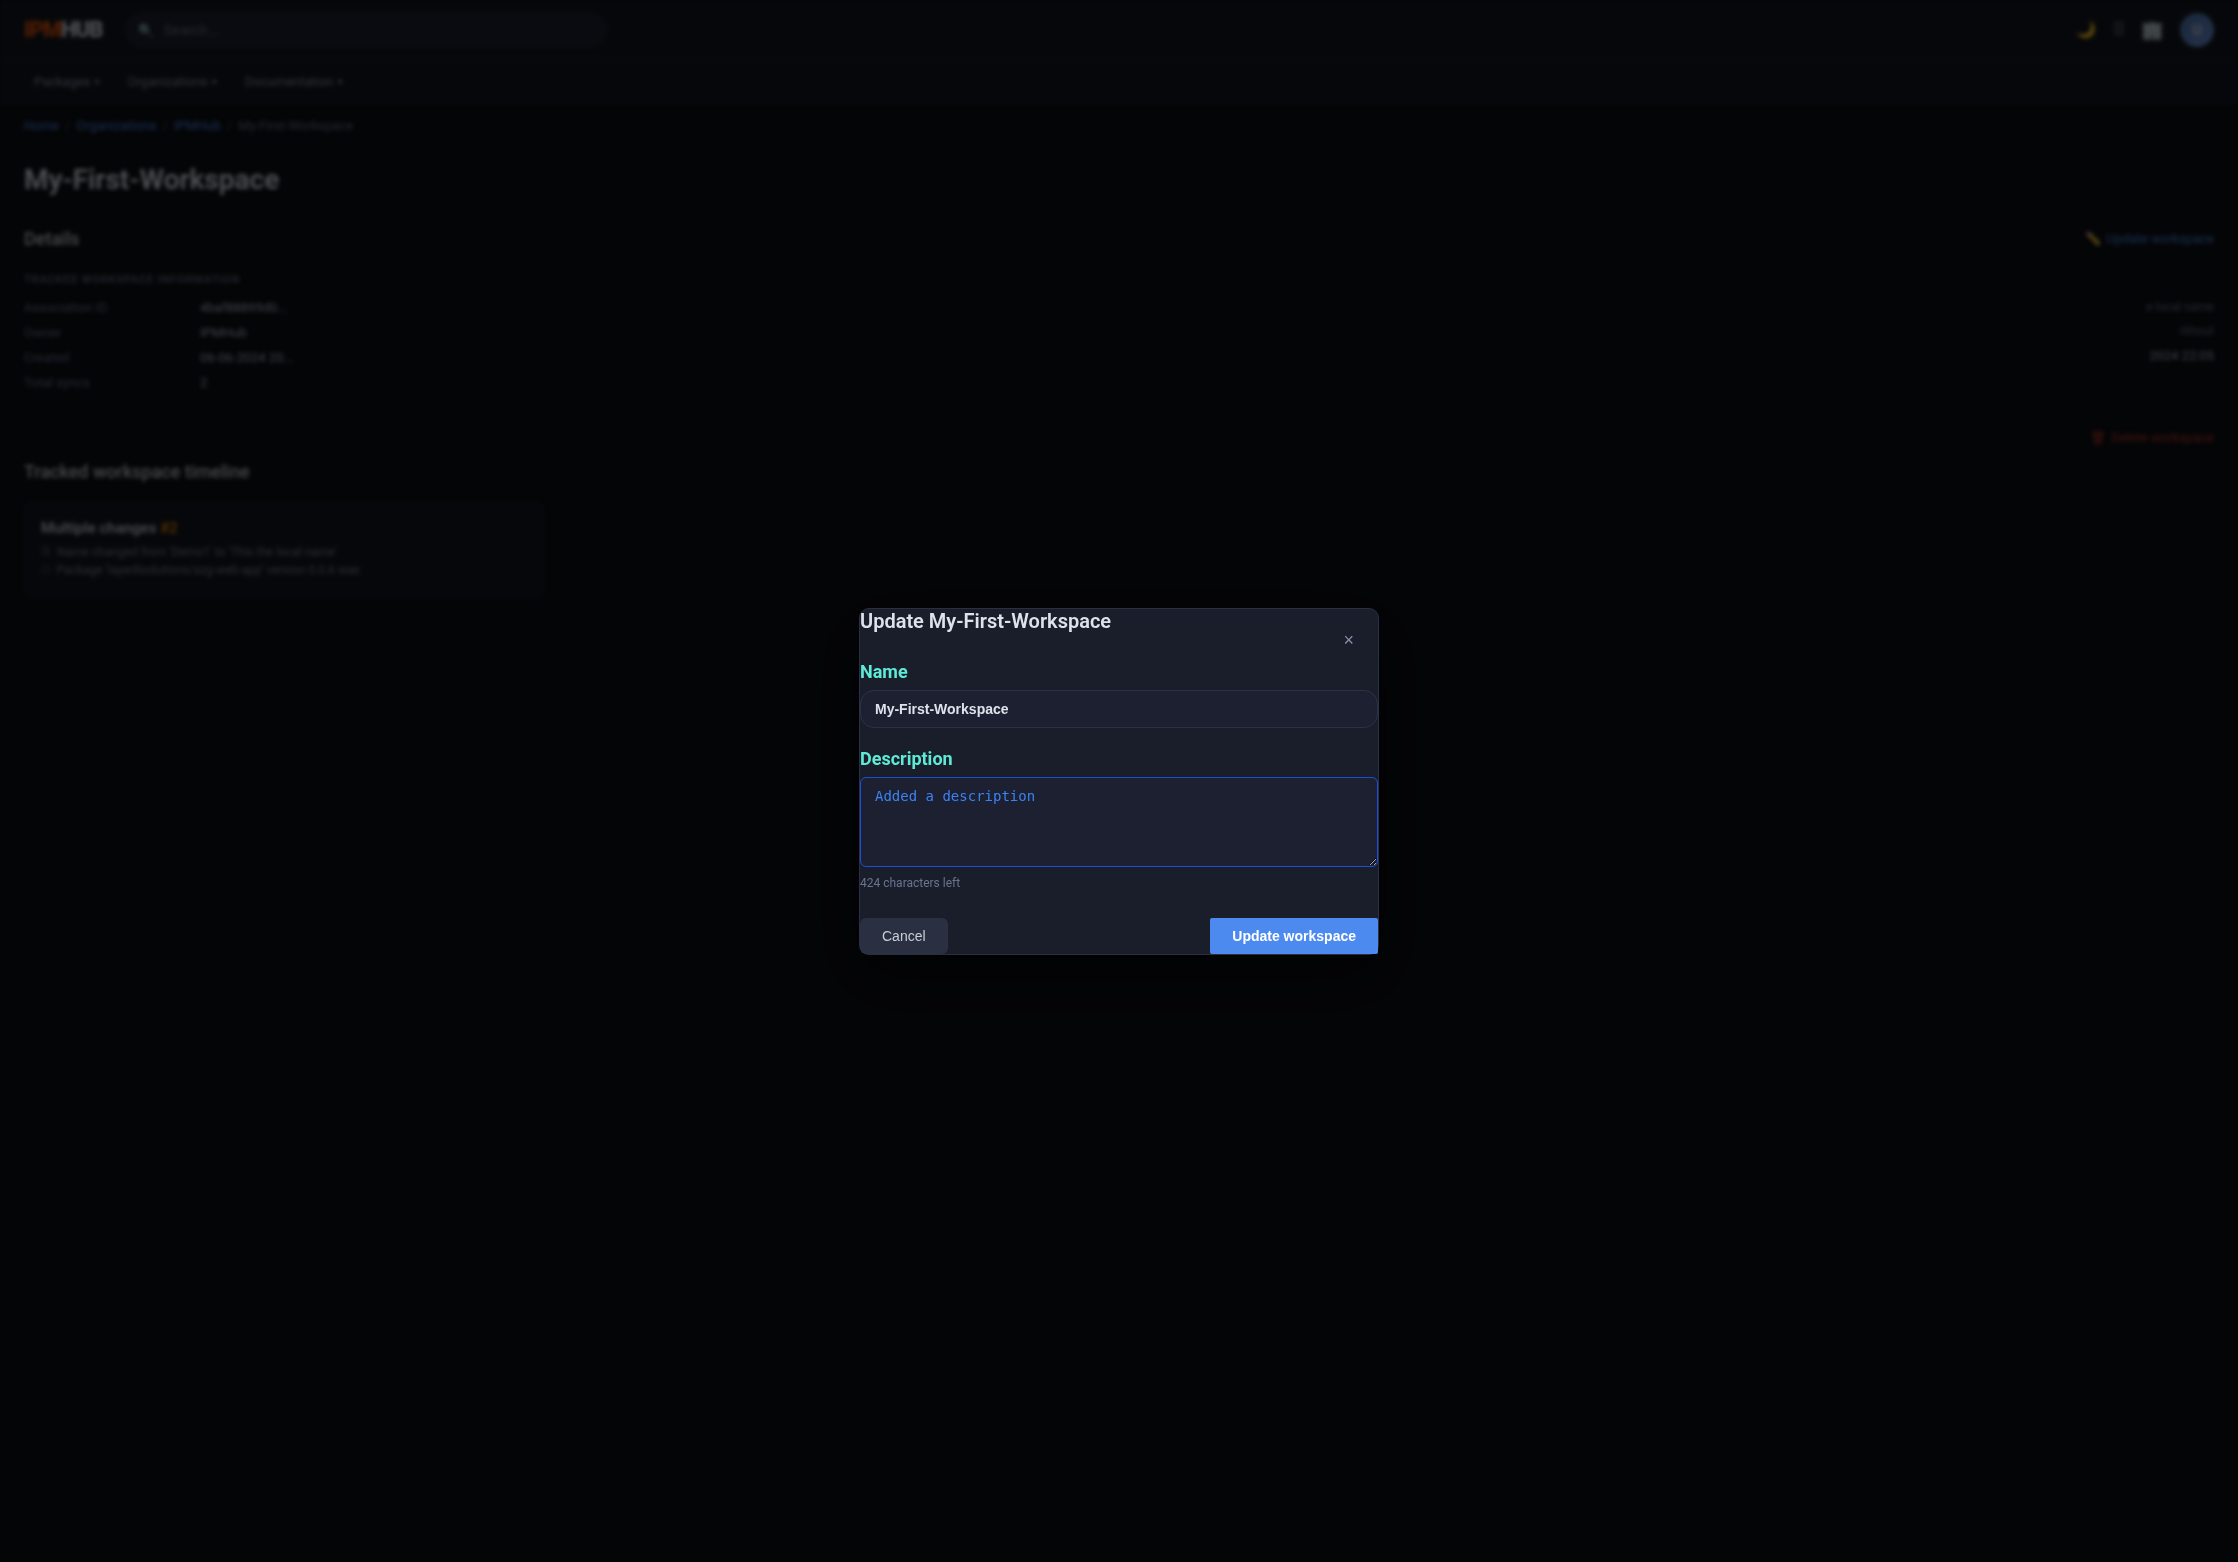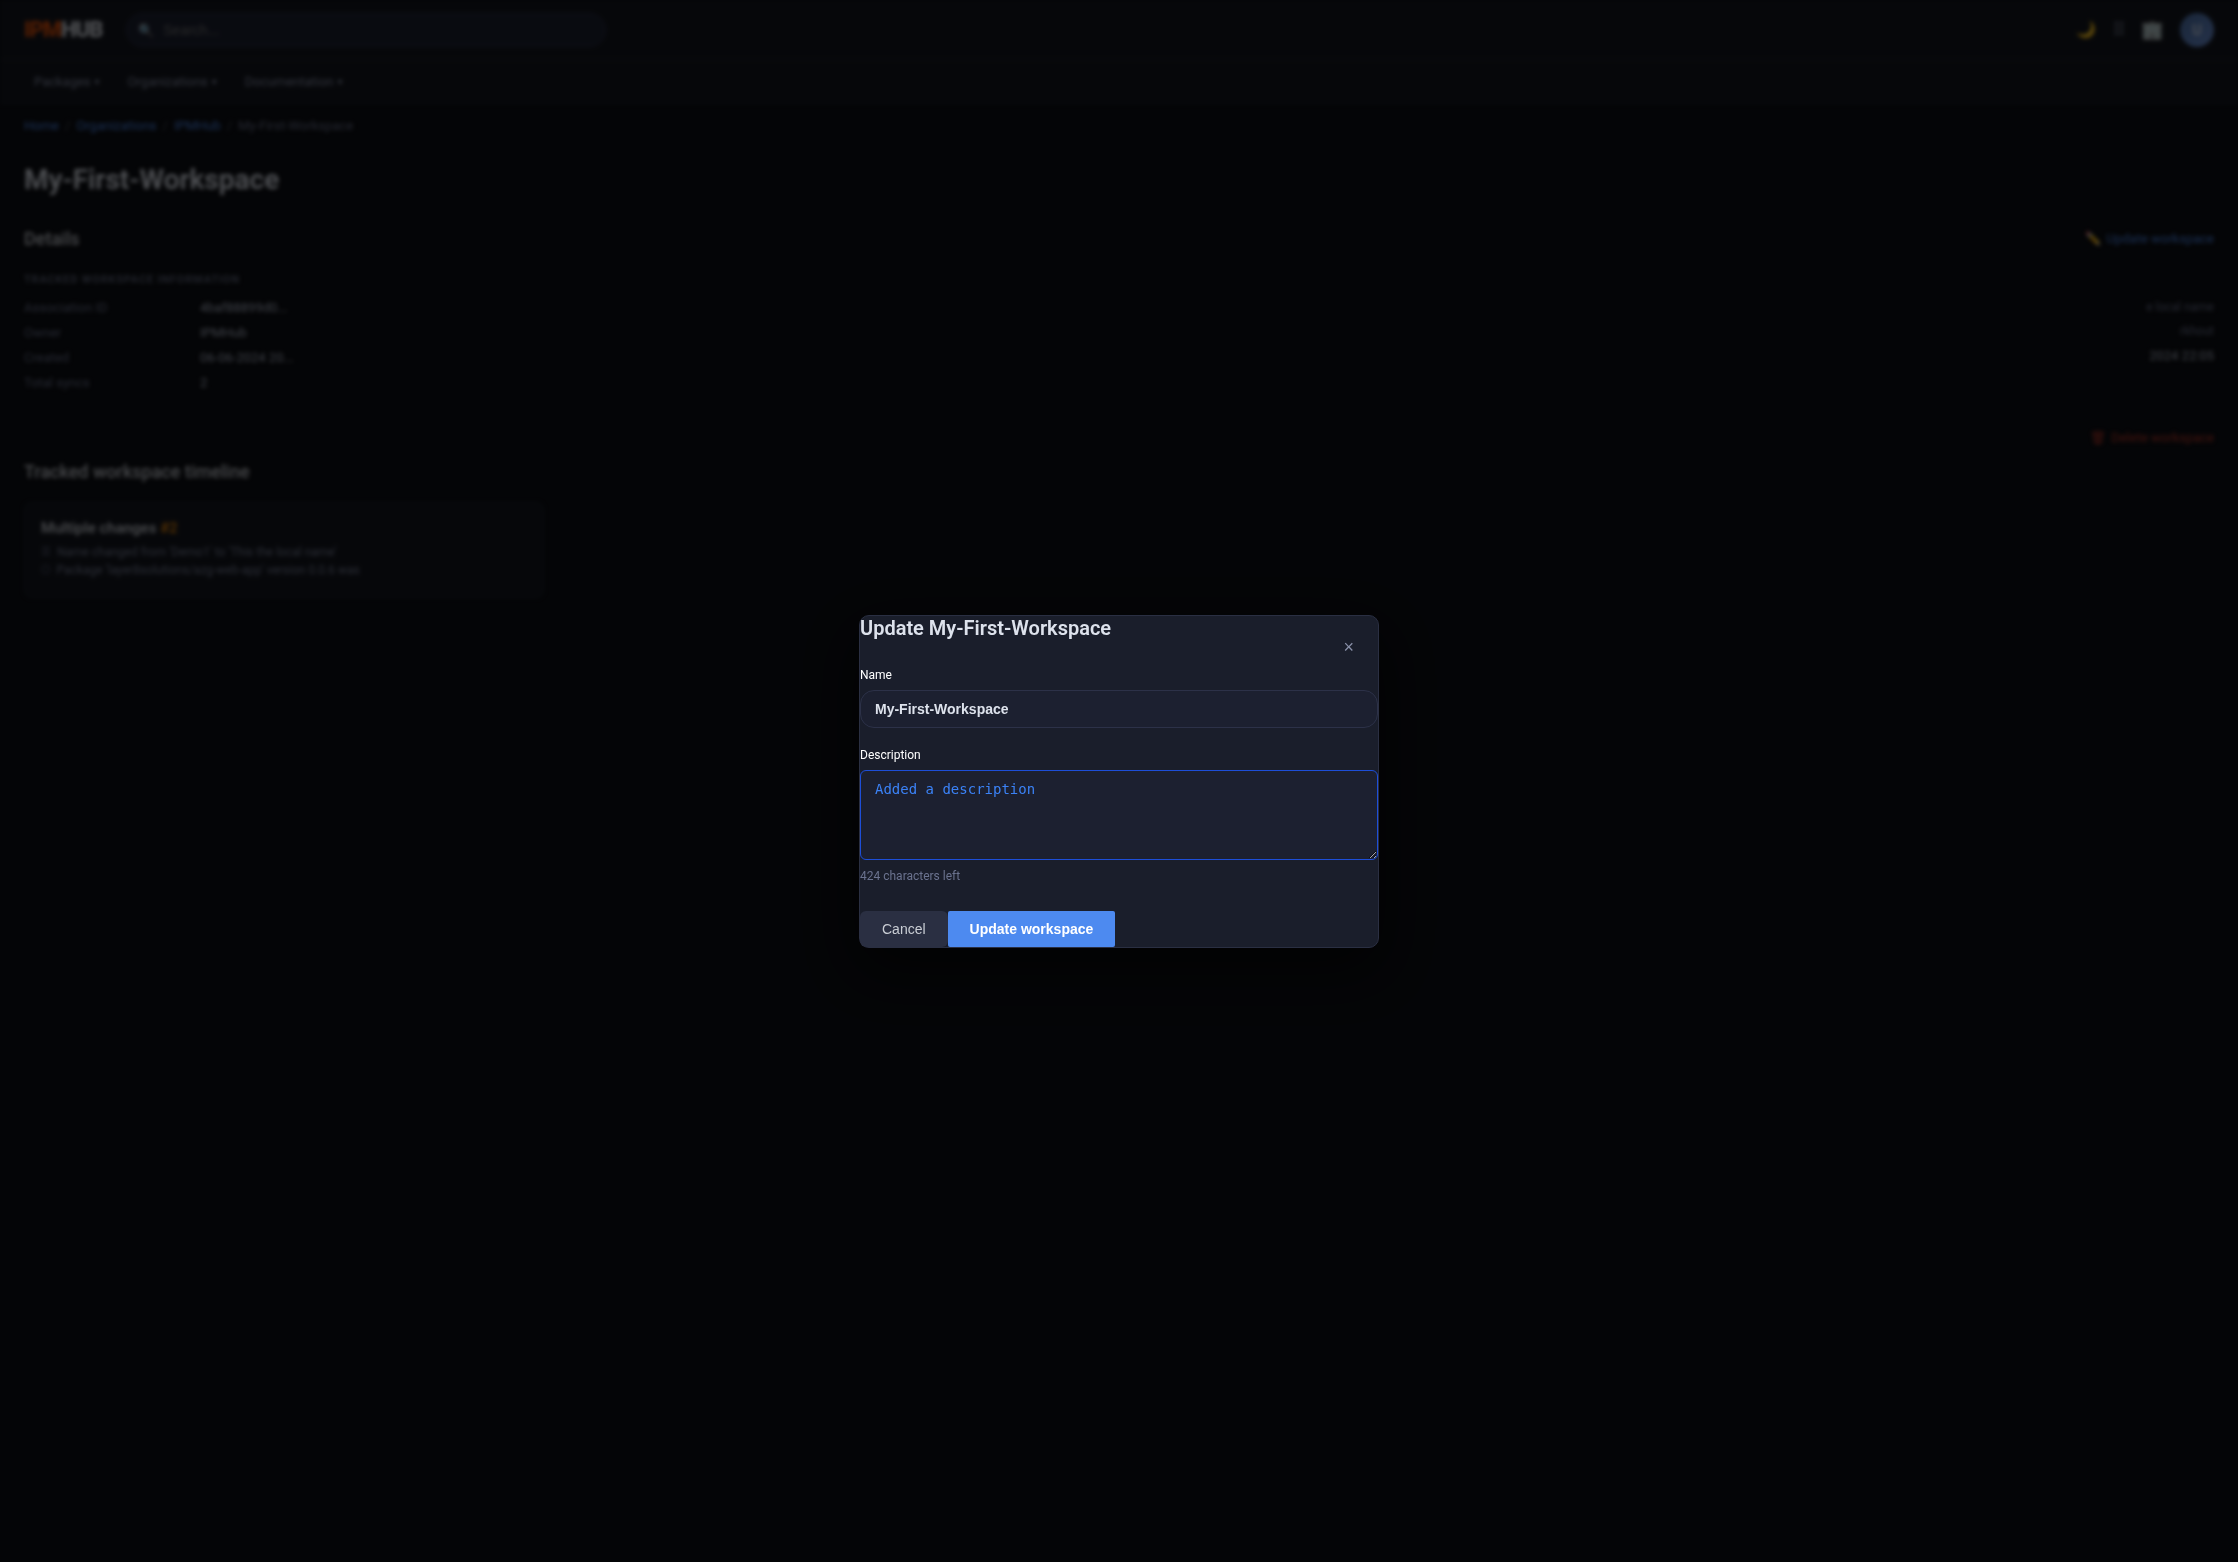--- a/index.html
+++ b/index.html
@@ -250,24 +250,24 @@
       font-size: 18px;
       cursor: pointer;
       line-height: 1;
       padding: 4px;
     }
     .form-group {
       margin-bottom: 20px;
     }
     .form-label {
       display: block;
-      font-size: 12px;
-      color: #ffffff;
+      font-size: 18px;
+      color: #5eead4;
       margin-bottom: 8px;
-      font-weight: 400;
+      font-weight: 700;
     }
     .form-input {
       width: 100%;
       background: #1c2030;
       border: 1px solid #2c3148;
       border-radius: 14px;
       padding: 10px 14px;
       color: #dde2ec;
       font-size: 14px;
       outline: none;
@@ -285,21 +285,21 @@
       resize: vertical;
       min-height: 90px;
     }
     .char-count {
       font-size: 12px;
       color: #6b738f;
       margin-top: 6px;
     }
     .modal-footer {
       display: flex;
-      justify-content: flex-start;
+      justify-content: space-between;
       margin-top: 28px;
     }
     .btn-cancel {
       background: #2a2f42;
       border: none;
       border-radius: 6px;
       padding: 10px 22px;
       color: #c9cdd4;
       font-size: 14px;
       cursor: pointer;

